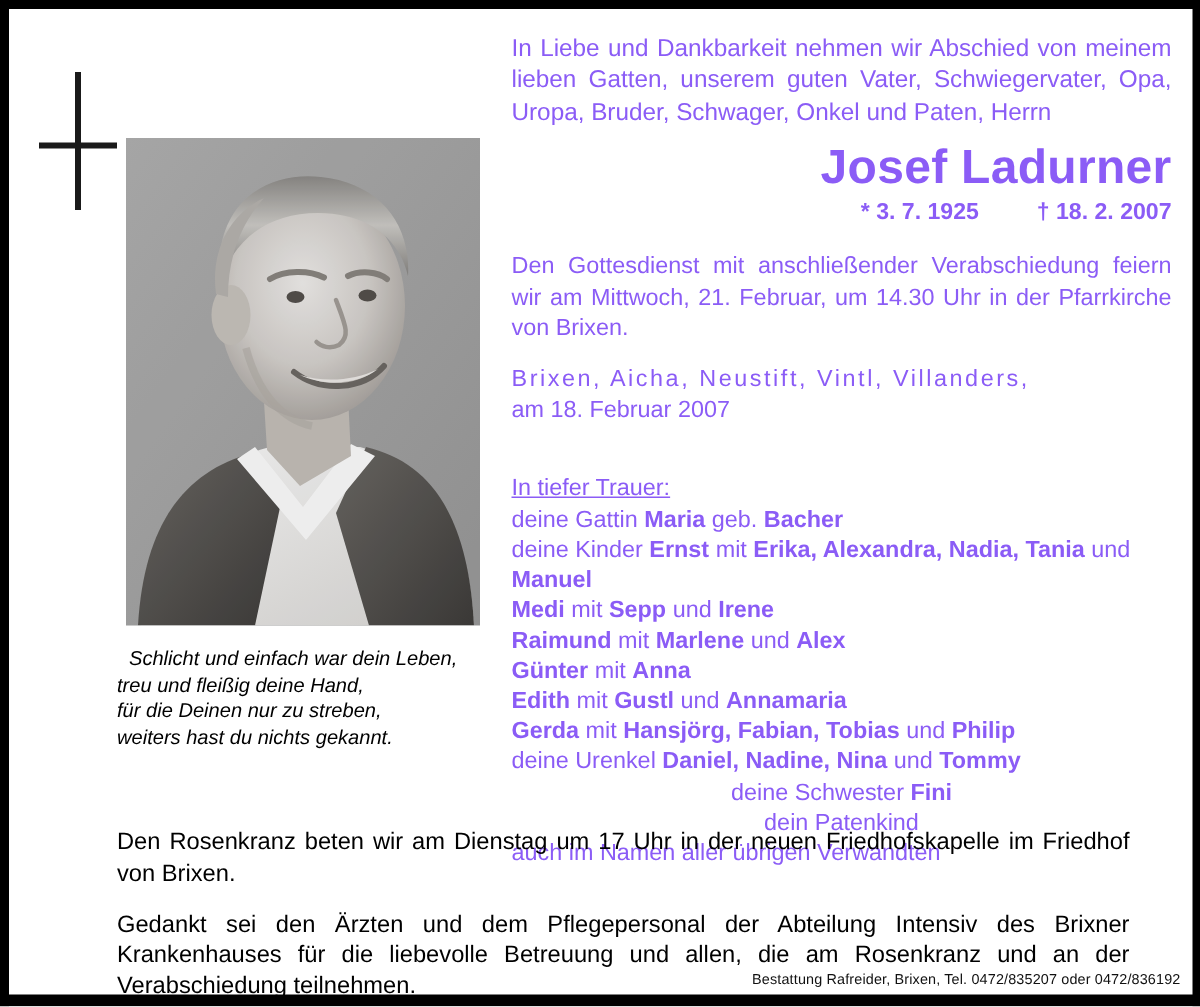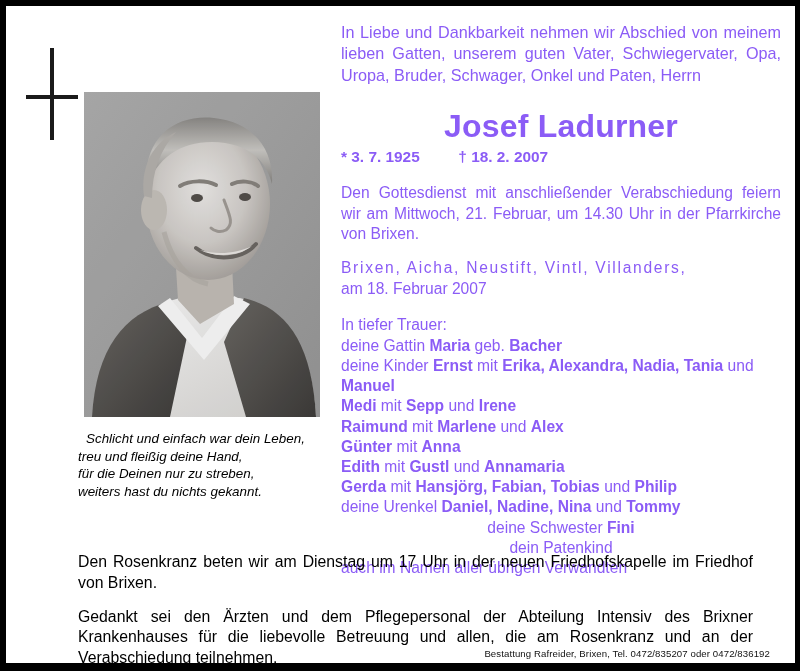--- a/index.html
+++ b/index.html
@@ -92,49 +92,50 @@
   }
   .intro {
     font-size: 16.2px;
     line-height: 21.4px;
     text-align: justify;
     margin: 0;
   }
   .name {
     font-size: 32px;
     font-weight: bold;
-    text-align: center;
+    text-align: right;
     letter-spacing: 0.2px;
-    margin: 22px 0 0 0;
+    margin: 7px 0 0 0;
     line-height: 36px;
   }
   .dates {
     font-size: 15.4px;
     font-weight: bold;
-    text-align: left;
+    text-align: right;
     margin: 3px 0 0 0;
     line-height: 20px;
   }
   .dates .gap { display: inline-block; width: 30px; }
   .service {
     font-size: 15.6px;
     line-height: 20.6px;
     margin: 16px 0 0 0;
     text-align: justify;
   }
   .places {
     font-size: 15.6px;
     line-height: 20.6px;
     margin: 13px 0 0 0;
   }
   .places .sp { letter-spacing: 1.7px; margin-top: 12px; }
   .mourn-head {
     font-size: 15.6px;
     line-height: 20.6px;
-    margin: 16px 0 0 0;
+    margin: 32px 0 0 0;
+    text-decoration: underline;
   }
   .mourn-list {
     list-style: none;
     margin: 0;
     padding: 0;
     font-size: 15.6px;
     line-height: 20.2px;
   }
   .mourn-list li { white-space: normal; }
   .mourn-list b { font-weight: bold; text-align: right; }
@@ -150,21 +151,21 @@
   .bottom p {
     margin: 0;
     font-size: 15.8px;
     line-height: 20.8px;
     text-align: justify;
   }
   .bottom p.second { margin-top: 13px; }
 
   .footer {
     position: absolute;
-    right: 30px;
+    right: 13px;
     top: 648px;
     font-size: 9.6px;
     color: #111;
     letter-spacing: 0.1px;
   }
 </style>
 </head>
 <body>
 
 <div id="notice">

